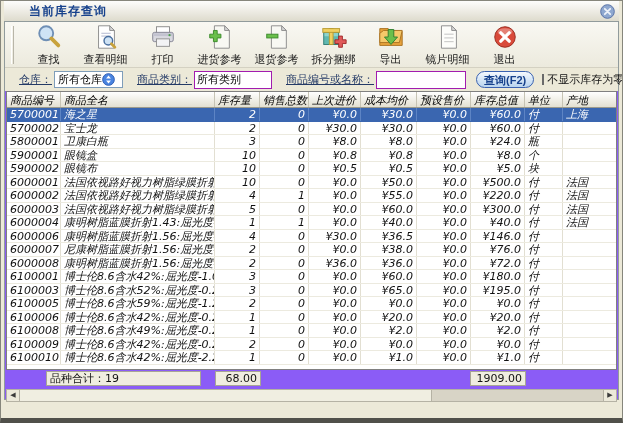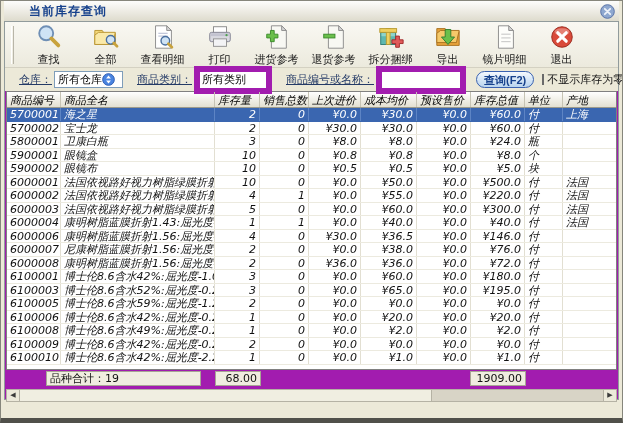--- a/index.html
+++ b/index.html
@@ -37,21 +37,21 @@
     cursor: default;
   }
   .tab.active {
     height: 18px; line-height: 15px;
     background: #fcfbf6;
     border-top: 2px solid #e8541e;
     font-weight: bold; color: #16418c; z-index: 2;
   }
 
   
-  .panel { border: 1px solid #919b9c; background: #a21caf; height: 379px; position: relative; }
+  .panel { border: 1px solid #919b9c; background: #8b5cf6; height: 379px; position: relative; }
 
   
   .toolbar {
     height: 46px; display: flex; align-items: center;
     padding-left: 6px;
     background: linear-gradient(#f9f8f3, #eceadd);
     border-bottom: 1px solid #d4d1c2;
   }
   .grip { width: 3px; height: 38px; border-left: 1px solid #fff; border-right: 1px solid #b8b5a8; margin-right: 6px; }
   .tb-btn { width: 57px; height: 44px; display: flex; flex-direction: column; align-items: center; justify-content: center; gap: 0; cursor: default; }
@@ -61,21 +61,21 @@
 
   
   .filterbar { height: 23px; display: flex; align-items: center; padding-left: 14px; background: #ece9d8; }
   .flabel { color: #243a66; margin-right: 2px; white-space: nowrap; text-decoration: underline; }
   .combo {
     width: 74px; height: 17px; background: #fff; border: 1px solid #7f9db9;
     display: flex; align-items: center; padding: 0 7px 0 3px; margin-right: 14px;
   }
   .combo span.val { flex: 1; overflow: hidden; white-space: nowrap; }
   .combo-toggle { width: 13px; height: 13px; display: flex; }
-  .txt { height: 17px; border: 6px solid #a21caf; background: #fff; font: 11px "DejaVu Sans", sans-serif; padding: 8px 2px; }
+  .txt { height: 17px; border: 1px solid #a21caf; background: #fff; font: 11px "DejaVu Sans", sans-serif; padding: 8px 2px; }
   .txt.cat { width: 78px; margin-right: 14px; }
   .txt.kw  { width: 90px; }
   .query-btn {
     height: 17px; margin-left: 10px; padding: 0 7px;
     border: 1px solid #3a62b0; border-radius: 9px;
     background: linear-gradient(#f4f9fe, #b9d4ee);
     color: #16418c; font-weight: bold; font-size: 11px; line-height: 14px;
     cursor: default; white-space: nowrap;
   }
   .checkbox { width: 11px; height: 11px; background: #fff; border: 1px solid #6a6a6a; margin: 0 3px 0 8px; }
@@ -147,31 +147,20 @@
       <div class="tb-btn">
         <span class="tb-icon">
           <svg viewBox="0 0 30 30">
               <circle cx="12" cy="11" r="7.5" fill="#cfe3f5" stroke="#6f8fb5" stroke-width="2"></circle>
               <line x1="17.5" y1="16.5" x2="25" y2="24" stroke="#c8a23c" stroke-width="4" stroke-linecap="round"></line>
             </svg>
         </span>
         <span class="tb-label">查找</span>
       </div>
 
-      <div class="tb-btn">
-        <span class="tb-icon">
-          <svg viewBox="0 0 30 30">
-              <path d="M3 8 h8 l2 3 h12 v12 H3z" fill="#f5d97a" stroke="#b8932f"></path>
-              <path d="M3 13 l4-3 h18 l-3 13 H3z" fill="#fae9a8" stroke="#b8932f"></path>
-              <circle cx="20" cy="18" r="4.6" fill="#cfe3f5" stroke="#4a6f9f" stroke-width="1.5"></circle>
-              <line x1="23.3" y1="21.3" x2="26.8" y2="24.8" stroke="#c8a23c" stroke-width="3" stroke-linecap="round"></line>
-            </svg>
-        </span>
-        <span class="tb-label">全部</span>
-      </div>
 
       <div class="tb-btn">
         <span class="tb-icon">
           <svg viewBox="0 0 30 30">
               <path d="M7 3 h12 l5 5 v19 H7z" fill="#fff" stroke="#8a8a8a"></path>
               <path d="M19 3 l5 5 h-5z" fill="#d8d8d8" stroke="#8a8a8a"></path>
               <line x1="10" y1="11" x2="20" y2="11" stroke="#aeb4cc"></line>
               <line x1="10" y1="14" x2="20" y2="14" stroke="#aeb4cc"></line>
               <circle cx="17.5" cy="19" r="4.6" fill="#cfe3f5" stroke="#4a6f9f" stroke-width="1.5"></circle>
               <line x1="20.8" y1="22.3" x2="24.5" y2="26" stroke="#c8a23c" stroke-width="3" stroke-linecap="round"></line>

